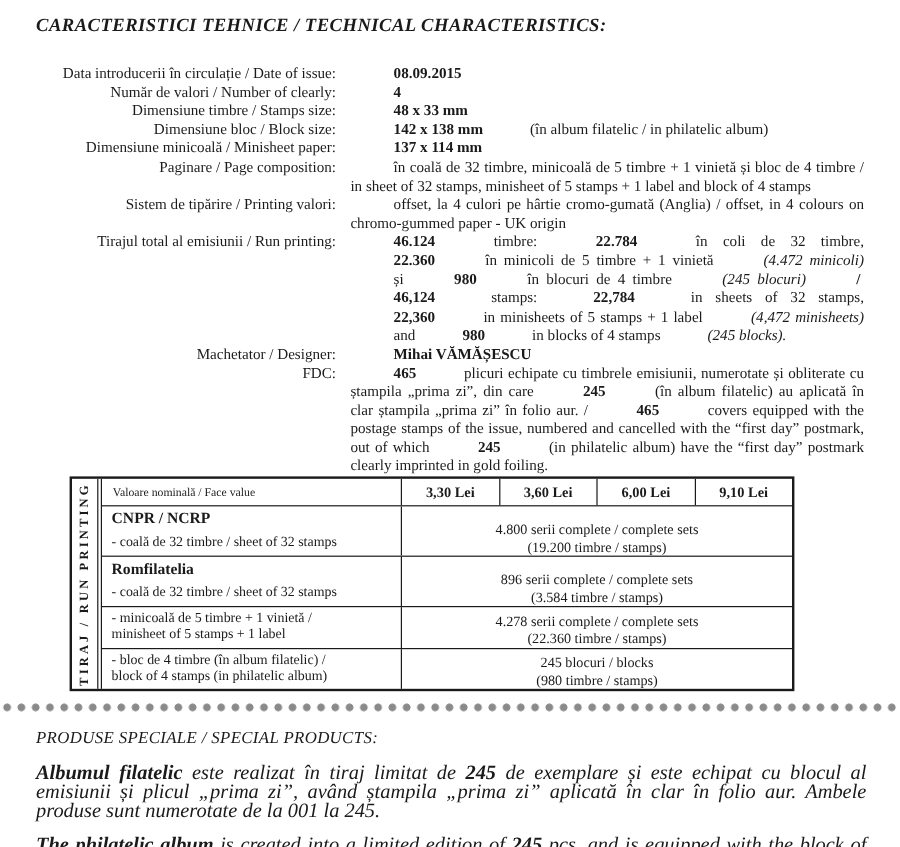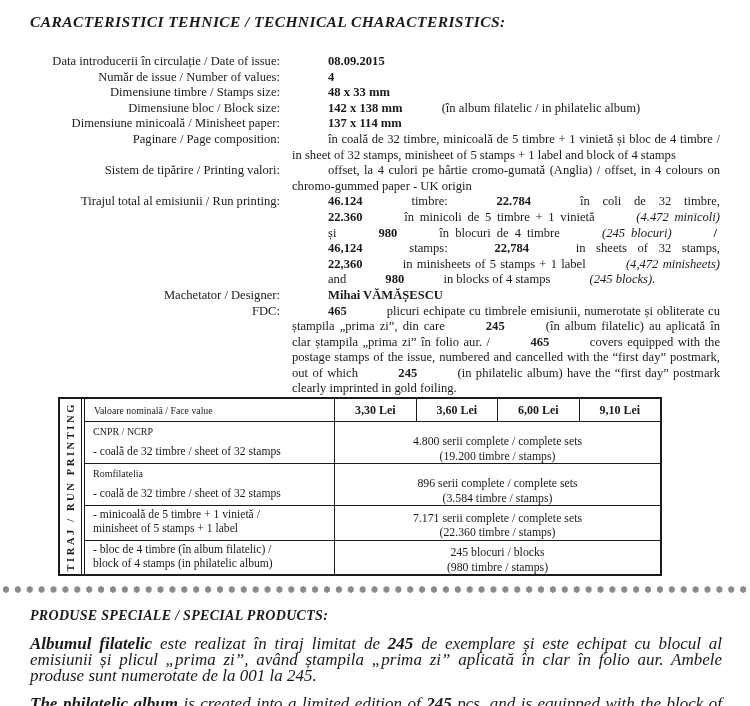--- a/index.html
+++ b/index.html
@@ -51,54 +51,54 @@
   .t-price:last-child{border-right:none;}
   .t-row{display:flex;border-top:1.5px solid #1a1a1a;}
   .t-row.tall{height:44px;}
   .t-row.short{height:33.5px;}
   .t-row .t-label-col{
     display:flex;flex-direction:column;padding:3px 6px 4px 8px;
     font-size:11.6px;line-height:14px;
   }
   .t-row.tall .t-label-col{justify-content:space-between;}
   .t-row.short .t-label-col{justify-content:center;}
-  .t-heading{font-weight:normal;font-size:10px;}
+  .t-heading{font-weight:bold;font-size:13px;}
   .t-value{
     flex:1;display:flex;flex-direction:column;align-items:center;justify-content:flex-end;
     font-size:11.8px;line-height:14.5px;text-align:center;
   }
 
   
   .dots{
     position:absolute;left:0;top:573px;width:750px;height:7px;
     background-image:radial-gradient(circle, #8a8a8a 43%, rgba(138,138,138,0) 50%);
     background-size:11.9px 7px;background-repeat:repeat-x;
   }
 
   
   .special{position:absolute;left:30px;top:595px;width:692px;}
-  .special-title{font-size:14px;font-weight:bold;font-style:italic;letter-spacing:.3px;}
+  .special-title{font-size:14px;font-weight:normal;font-style:italic;letter-spacing:.3px;}
   .special-par{
     margin-top:12px;font-style:italic;font-size:17px;line-height:16px;text-align:justify;
   }
 </style>
 </head>
 <body>
 
 <div class="page">
 
   <div class="doc-title">CARACTERISTICI TEHNICE / TECHNICAL CHARACTERISTICS:</div>
 
   <div class="specs">
     <div class="spec-row">
       <div class="spec-label">Data introducerii în circulație / Date of issue:</div>
       <div class="spec-value"><span style="font-weight: bold;">08.09.2015</span></div>
     </div>
     <div class="spec-row">
-      <div class="spec-label">Număr de issue / Number of values:</div>
+      <div class="spec-label">Număr de valori / Number of clearly:</div>
       <div class="spec-value"><span style="font-weight: bold;">4</span></div>
     </div>
     <div class="spec-row">
       <div class="spec-label">Dimensiune timbre / Stamps size:</div>
       <div class="spec-value"><span style="font-weight: bold;">48 x 33 mm</span></div>
     </div>
     <div class="spec-row">
       <div class="spec-label">Dimensiune bloc / Block size:</div>
       <div class="spec-value"><span style="font-weight: bold;">142 x 138 mm</span><span> (în album filatelic / in philatelic album)</span></div>
     </div>
@@ -163,21 +163,21 @@
           <div>896 serii complete / complete sets</div>
           <div>(3.584 timbre / stamps)</div>
         </div>
       </div>
 
       <div class="t-row short">
         <div class="t-label-col">
           <div class="t-sub">- minicoală de 5 timbre + 1 vinietă /<br>minisheet of 5 stamps + 1 label</div>
         </div>
         <div class="t-value">
-          <div>7.171 serii complete / complete sets</div>
+          <div>4.278 serii complete / complete sets</div>
           <div>(22.360 timbre / stamps)</div>
         </div>
       </div>
 
       <div class="t-row short">
         <div class="t-label-col">
           <div class="t-sub">- bloc de 4 timbre (în album filatelic) /<br>block of 4 stamps (in philatelic album)</div>
         </div>
         <div class="t-value">
           <div>245 blocuri / blocks</div>

